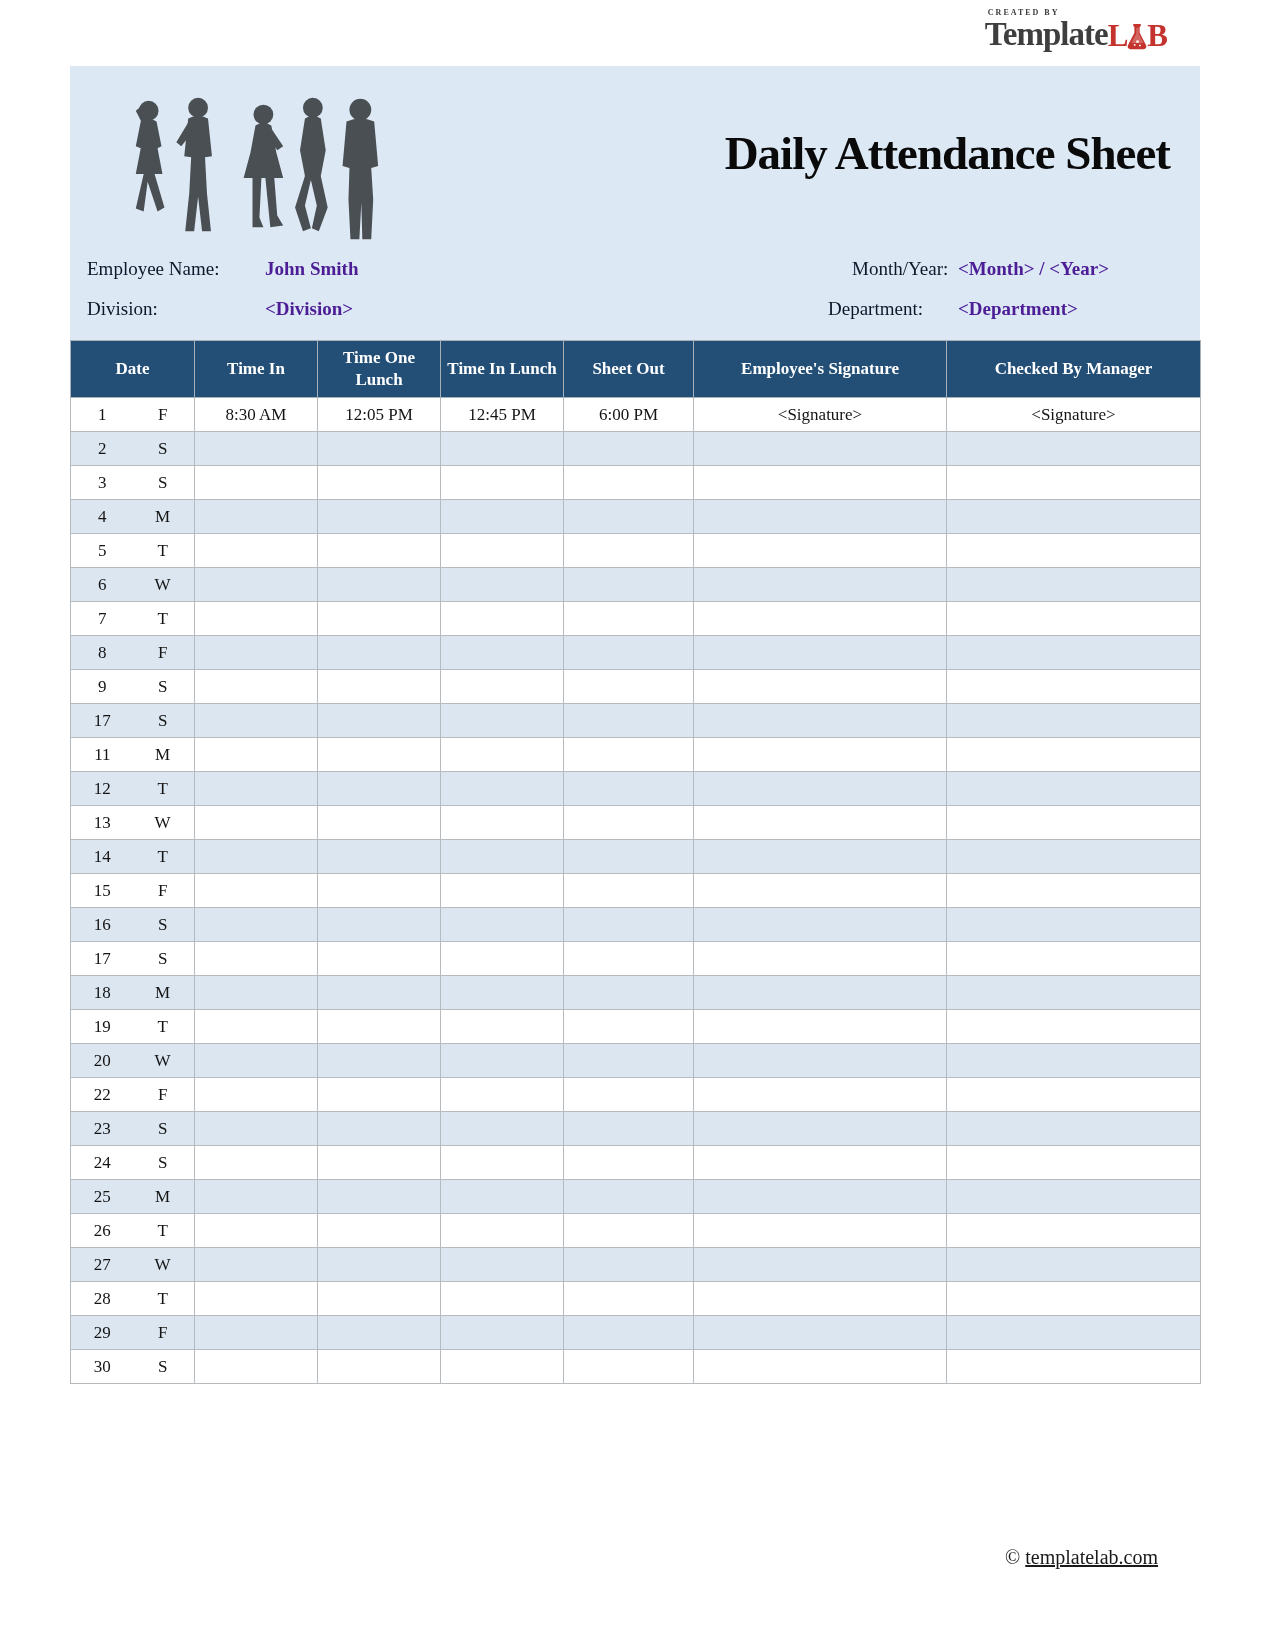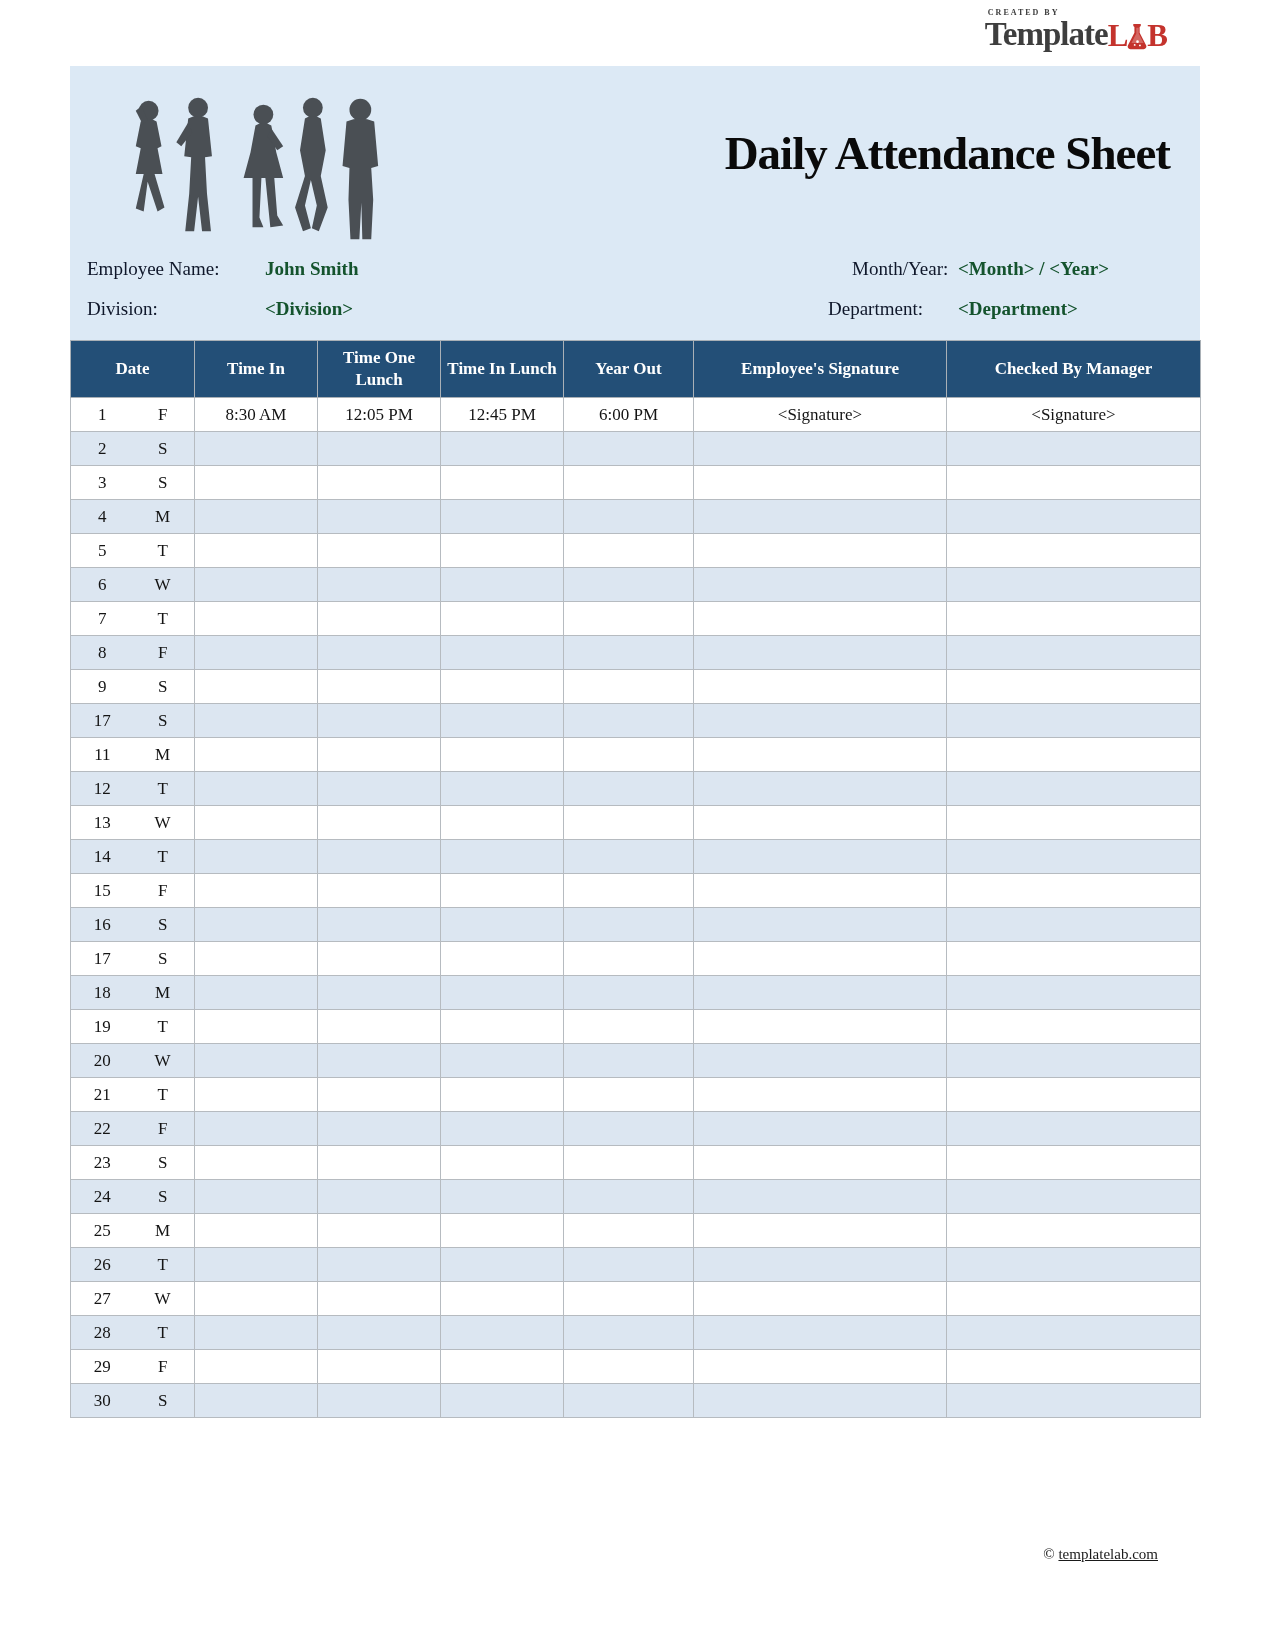--- a/index.html
+++ b/index.html
@@ -28,21 +28,21 @@
   .silhouettes { position:absolute; left:45px; top:28px; width:277px; height:150px; }
   .page-title {
     position:absolute; left:340px; top:60px; width:760px;
     text-align:right; font-size:47px; font-weight:bold; color:#0a0a0a;
     letter-spacing:-1px; line-height:1.15;
   }
   .info-label {
     position:absolute; font-size:19px; color:#0f172a; white-space:nowrap;
   }
   .info-value {
-    position:absolute; font-size:19px; font-weight:bold; color:#14532d; white-space:nowrap;
+    position:absolute; font-size:19px; font-weight:bold; color:#4c1d95; white-space:nowrap;
   }
   .pos-emp-label  { left:17px;  top:192px; }
   .pos-emp-value  { left:195px; top:192px; }
   .pos-div-label  { left:17px;  top:232px; }
   .pos-div-value  { left:195px; top:232px; }
   .pos-my-label   { left:758px; top:192px;margin-left:24px; }
   .pos-my-value   { left:888px; top:192px; }
   .pos-dep-label  { left:758px; top:232px; }
   .pos-dep-value  { left:888px; top:232px; }
 
@@ -59,21 +59,21 @@
   .attendance-table td {
     height:34px; line-height:33px; border:1px solid #b6bbc0; font-size:17px;
     color:#141414; text-align:center; padding:0; overflow:hidden; white-space:nowrap;
   }
   .attendance-table tbody tr:nth-child(odd)  td { background:#ffffff; }
   .attendance-table tbody tr:nth-child(even) td { background:#dce6f1; }
   .date-cell span { display:inline-block; width:49%; text-align:center; }
 
   
   .footer {
-    position:absolute; top:1546px; right:73px; font-size:15px; color:#1a1a1a;
+    position:absolute; top:1546px; right:73px; font-size:20px; color:#1a1a1a;
     white-space:nowrap;
   }
   .footer .link { text-decoration:underline; color:#1a1a1a; cursor:pointer; }
 </style>
 </head>
 <body>
 
 <div class="page">
 
   <div class="logo">
@@ -145,21 +145,21 @@
         <col style="width:130px">
         <col style="width:253px">
         <col style="width:254px">
     </colgroup>
     <thead>
       <tr>
           <th>Date</th>
           <th>Time In</th>
           <th>Time One Lunch</th>
           <th>Time In Lunch</th>
-          <th>Year Out</th>
+          <th>Sheet Out</th>
           <th>Employee's Signature</th>
           <th>Checked By Manager</th>
         </tr>
     </thead>
     <tbody>
         <tr>
           <td class="date-cell"><span>1</span><span>F</span></td>
           <td>8:30 AM</td>
           <td>12:05 PM</td>
           <td>12:45 PM</td>
@@ -332,29 +332,20 @@
         <tr>
           <td class="date-cell"><span>20</span><span>W</span></td>
           <td></td>
           <td></td>
           <td></td>
           <td></td>
           <td></td>
           <td></td>
         </tr>
         <tr>
-          <td class="date-cell"><span>21</span><span>T</span></td>
-          <td></td>
-          <td></td>
-          <td></td>
-          <td></td>
-          <td></td>
-          <td></td>
-        </tr>
-        <tr>
           <td class="date-cell"><span>22</span><span>F</span></td>
           <td></td>
           <td></td>
           <td></td>
           <td></td>
           <td></td>
           <td></td>
         </tr>
         <tr>
           <td class="date-cell"><span>23</span><span>S</span></td>

